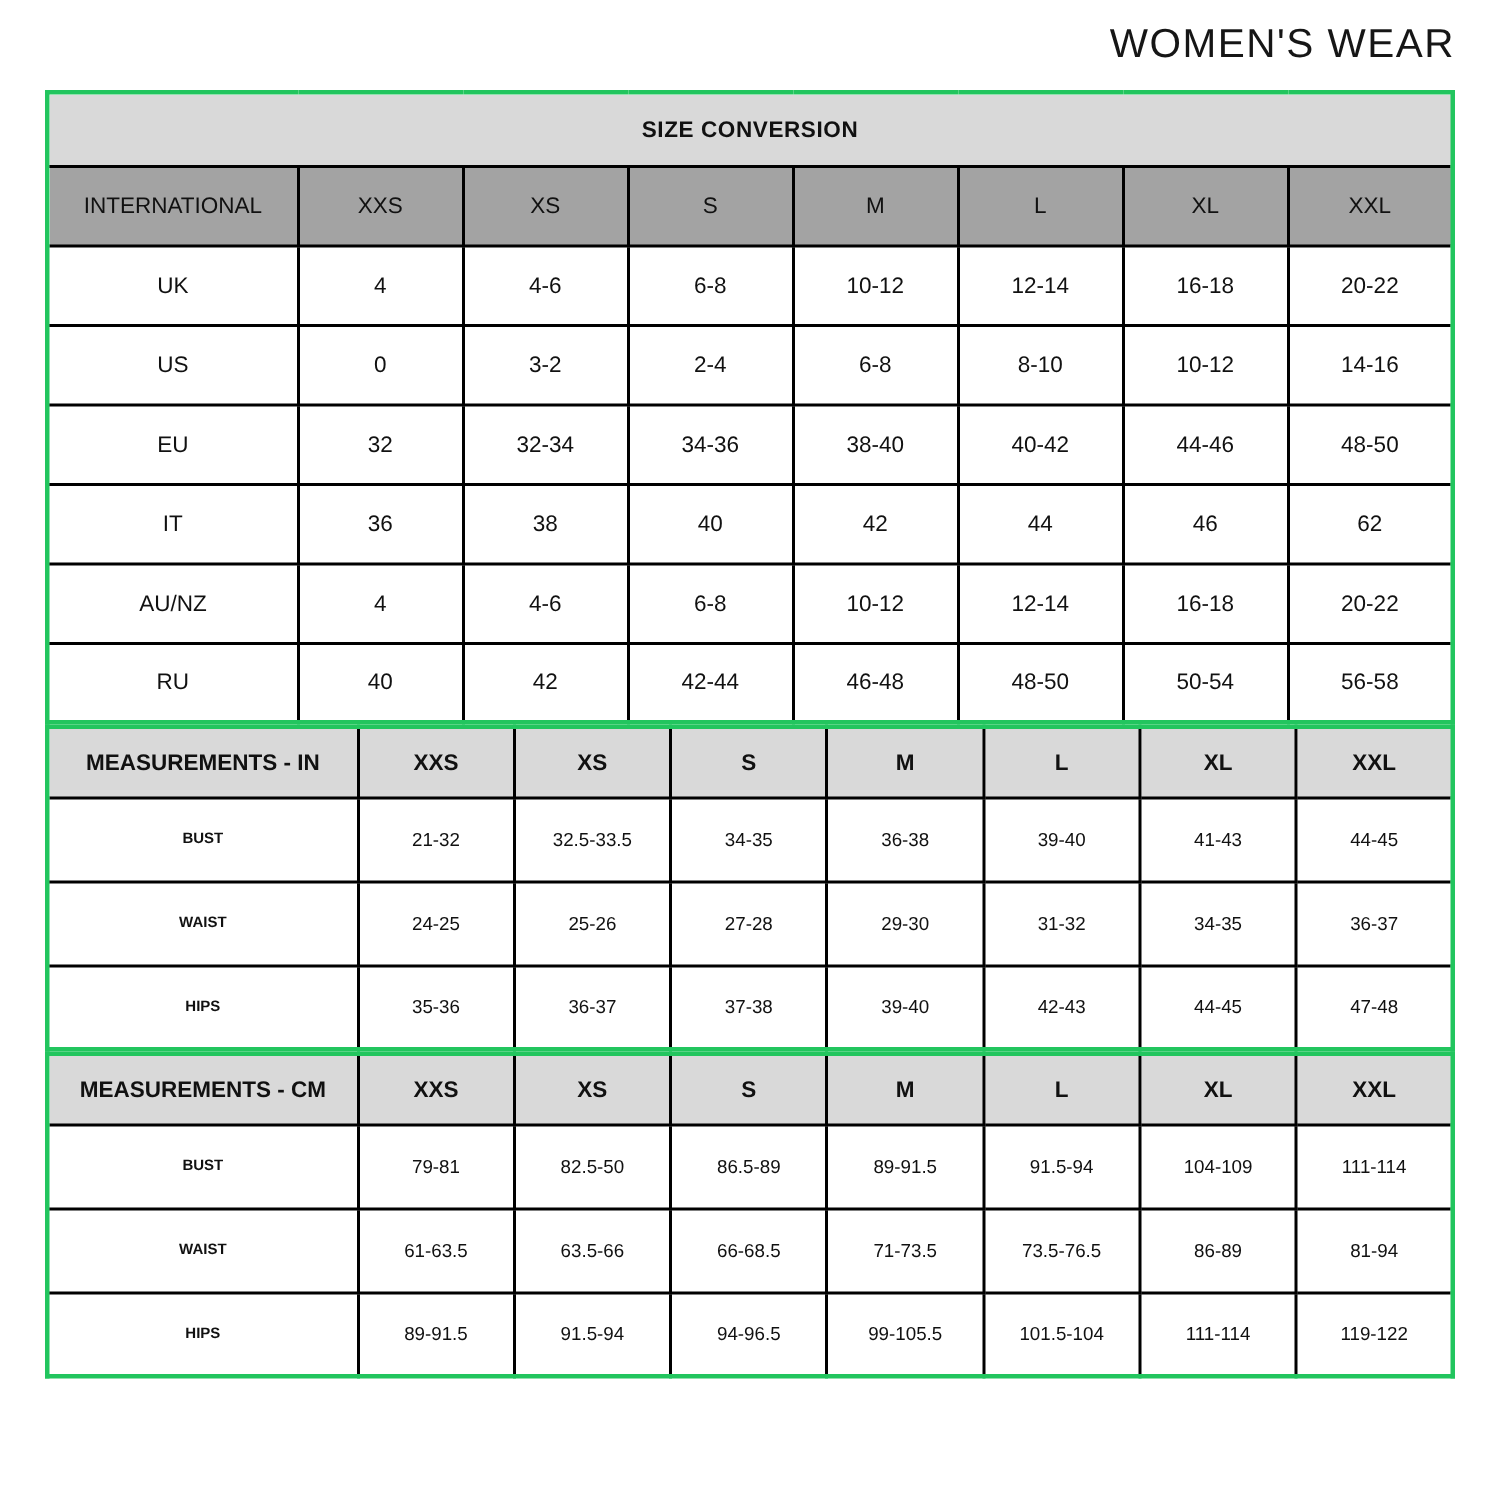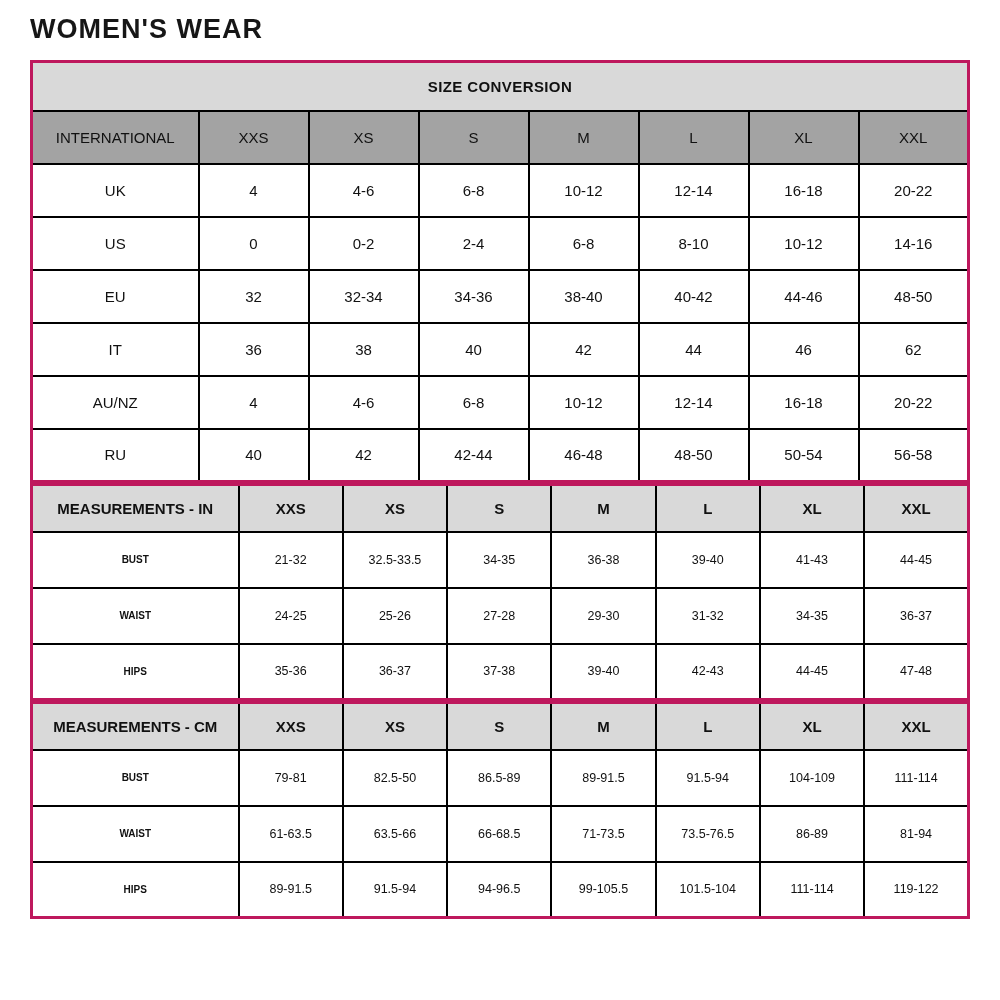--- a/index.html
+++ b/index.html
@@ -12,32 +12,32 @@
     width: 1000px;
     height: 1000px;
     font-family: "Liberation Sans", "DejaVu Sans", sans-serif;
     color: #111111;
     overflow: hidden;
   }
   .page { padding: 12px 30px 0 30px; }
 
   .page-title {
     margin: 2px 0 15px 0;
-    text-align: left;
+    text-align: right;
     font-size: 27px;
-    font-weight: 700;
+    font-weight: 400;
     letter-spacing: 1px;
     color: #161616;
   }
 
   table.tbl {
     width: 100%;
     border-collapse: collapse;
     table-layout: fixed;
-    border: 3px solid #be185d;
+    border: 3px solid #22c55e;
   }
   .tbl-section + .tbl-section { margin-top: 0; }
 
   table.tbl th, table.tbl td {
     border: 2px solid #000;
     text-align: center;
     vertical-align: middle;
     padding: 0 3px;
     overflow: hidden;
     white-space: nowrap;
@@ -109,21 +109,21 @@
             <td class="value">4-6</td>
             <td class="value">6-8</td>
             <td class="value">10-12</td>
             <td class="value">12-14</td>
             <td class="value">16-18</td>
             <td class="value">20-22</td>
           </tr>
           <tr>
             <td class="row-label">US</td>
             <td class="value">0</td>
-            <td class="value">0-2</td>
+            <td class="value">3-2</td>
             <td class="value">2-4</td>
             <td class="value">6-8</td>
             <td class="value">8-10</td>
             <td class="value">10-12</td>
             <td class="value">14-16</td>
           </tr>
           <tr>
             <td class="row-label">EU</td>
             <td class="value">32</td>
             <td class="value">32-34</td>

